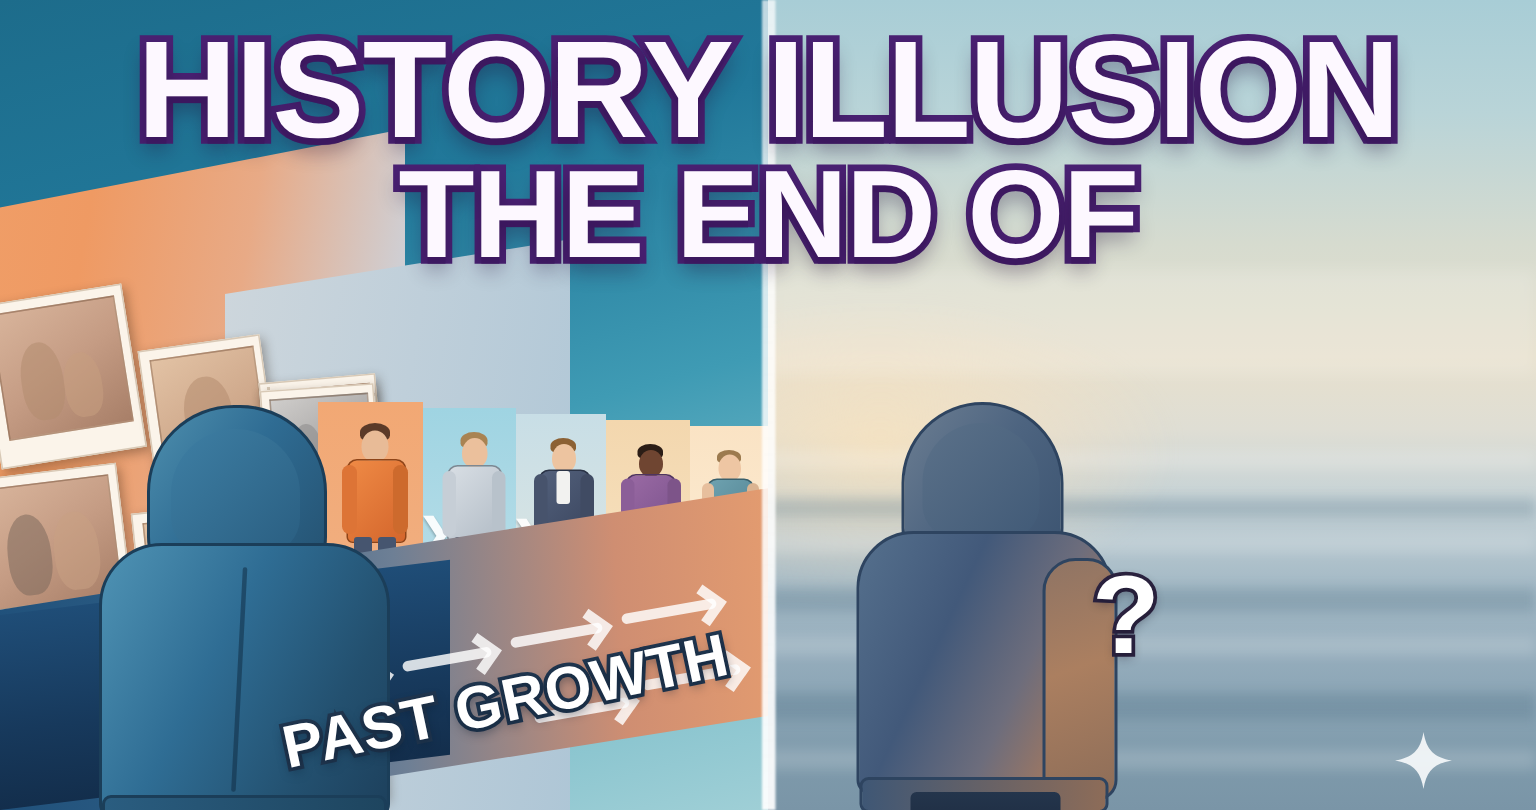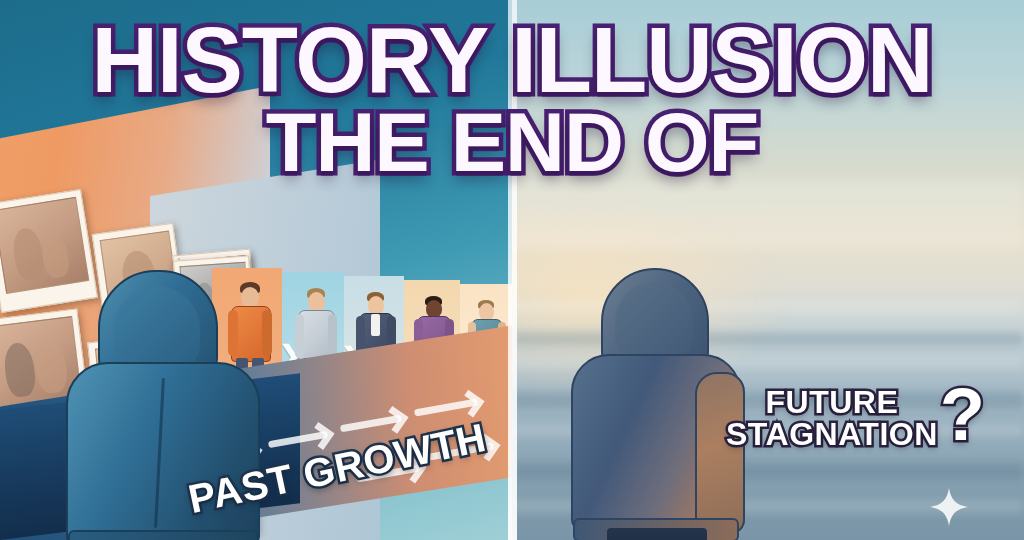--- a/index.html
+++ b/index.html
@@ -446,24 +446,20 @@
 
   <div class="title-wrap">
     <span class="title-line t2">HISTORY ILLUSION</span>
     <span class="title-line t1">THE END OF</span>
   </div>
 
 
   <div class="past-growth">PAST GROWTH</div>
 
   <div class="future-block">
-    <div class="future-lines">
-      <span class="fl">FUTURE</span>
-      <span class="fl">STAGNATION</span>
-    </div>
     <span class="qmark">?</span>
   </div>
 
   <div class="sparkle">
     <svg width="42" height="42" viewBox="0 0 42 42" aria-hidden="true">
       <path d="M21 2 C23 14 28 19 40 21 C28 23 23 28 21 40 C19 28 14 23 2 21 C14 19 19 14 21 2 Z" fill="#f2f6f8" opacity="0.95"></path>
     </svg>
   </div>
 
 </div>

